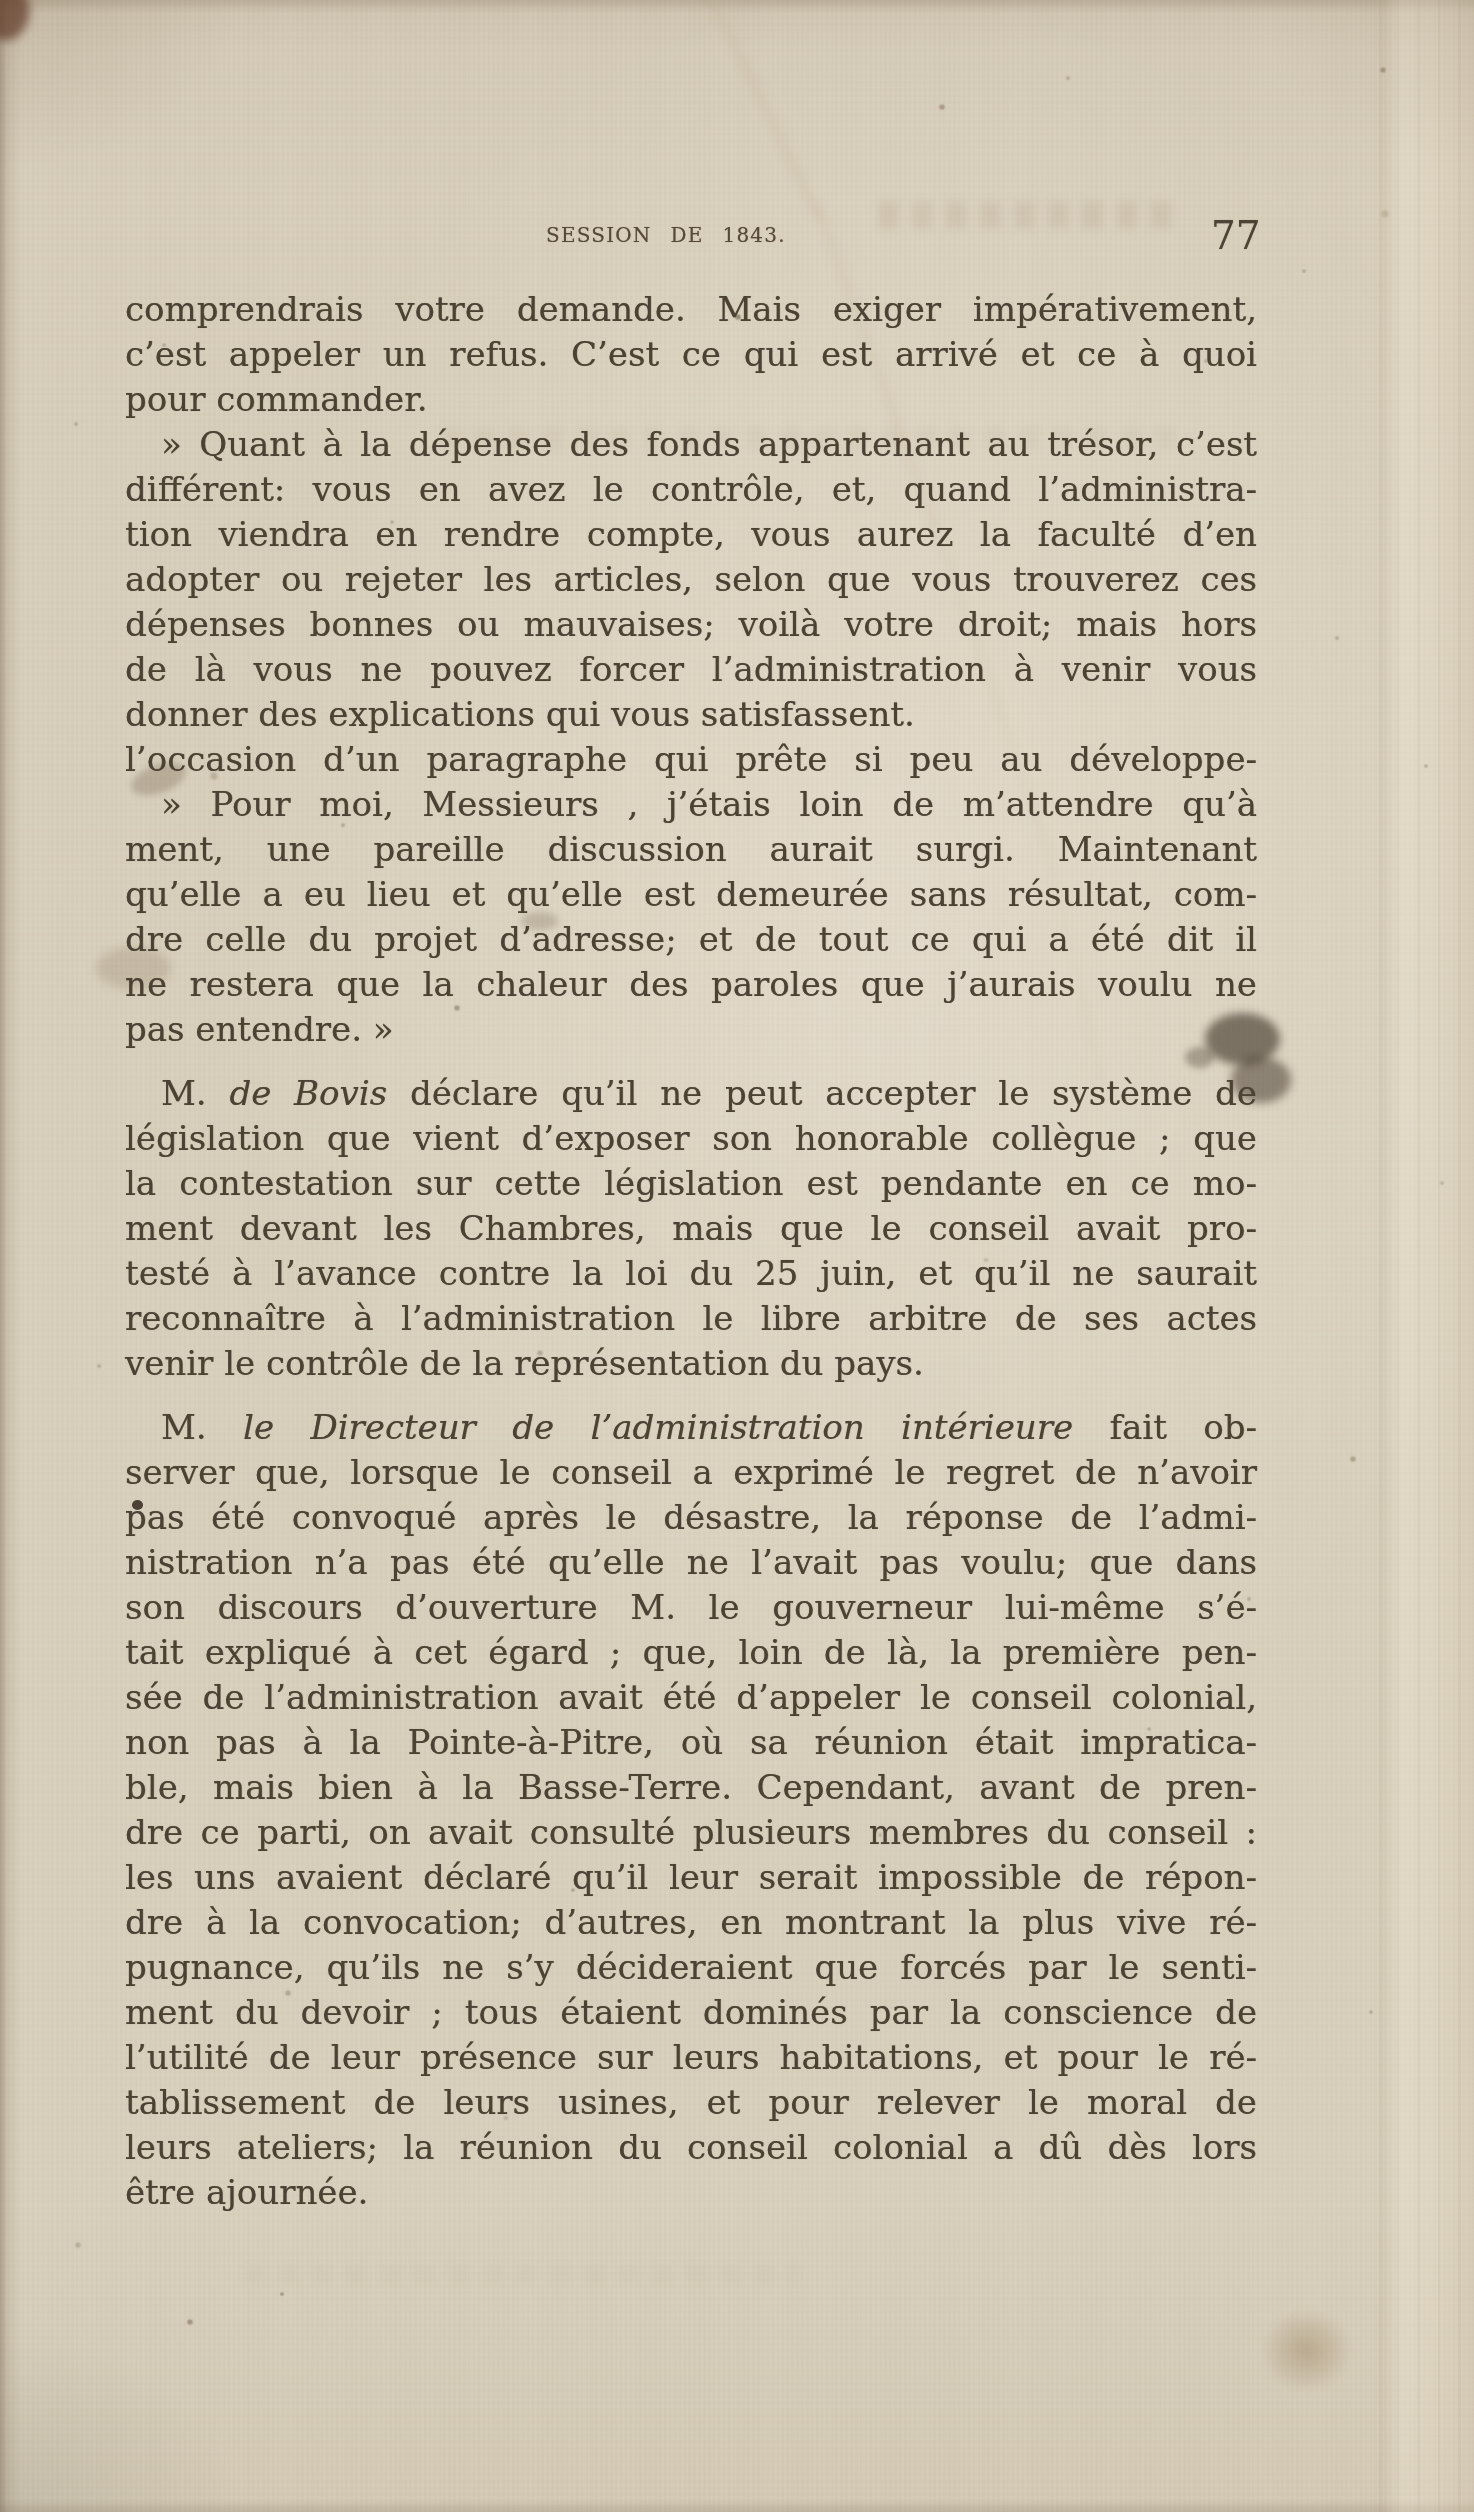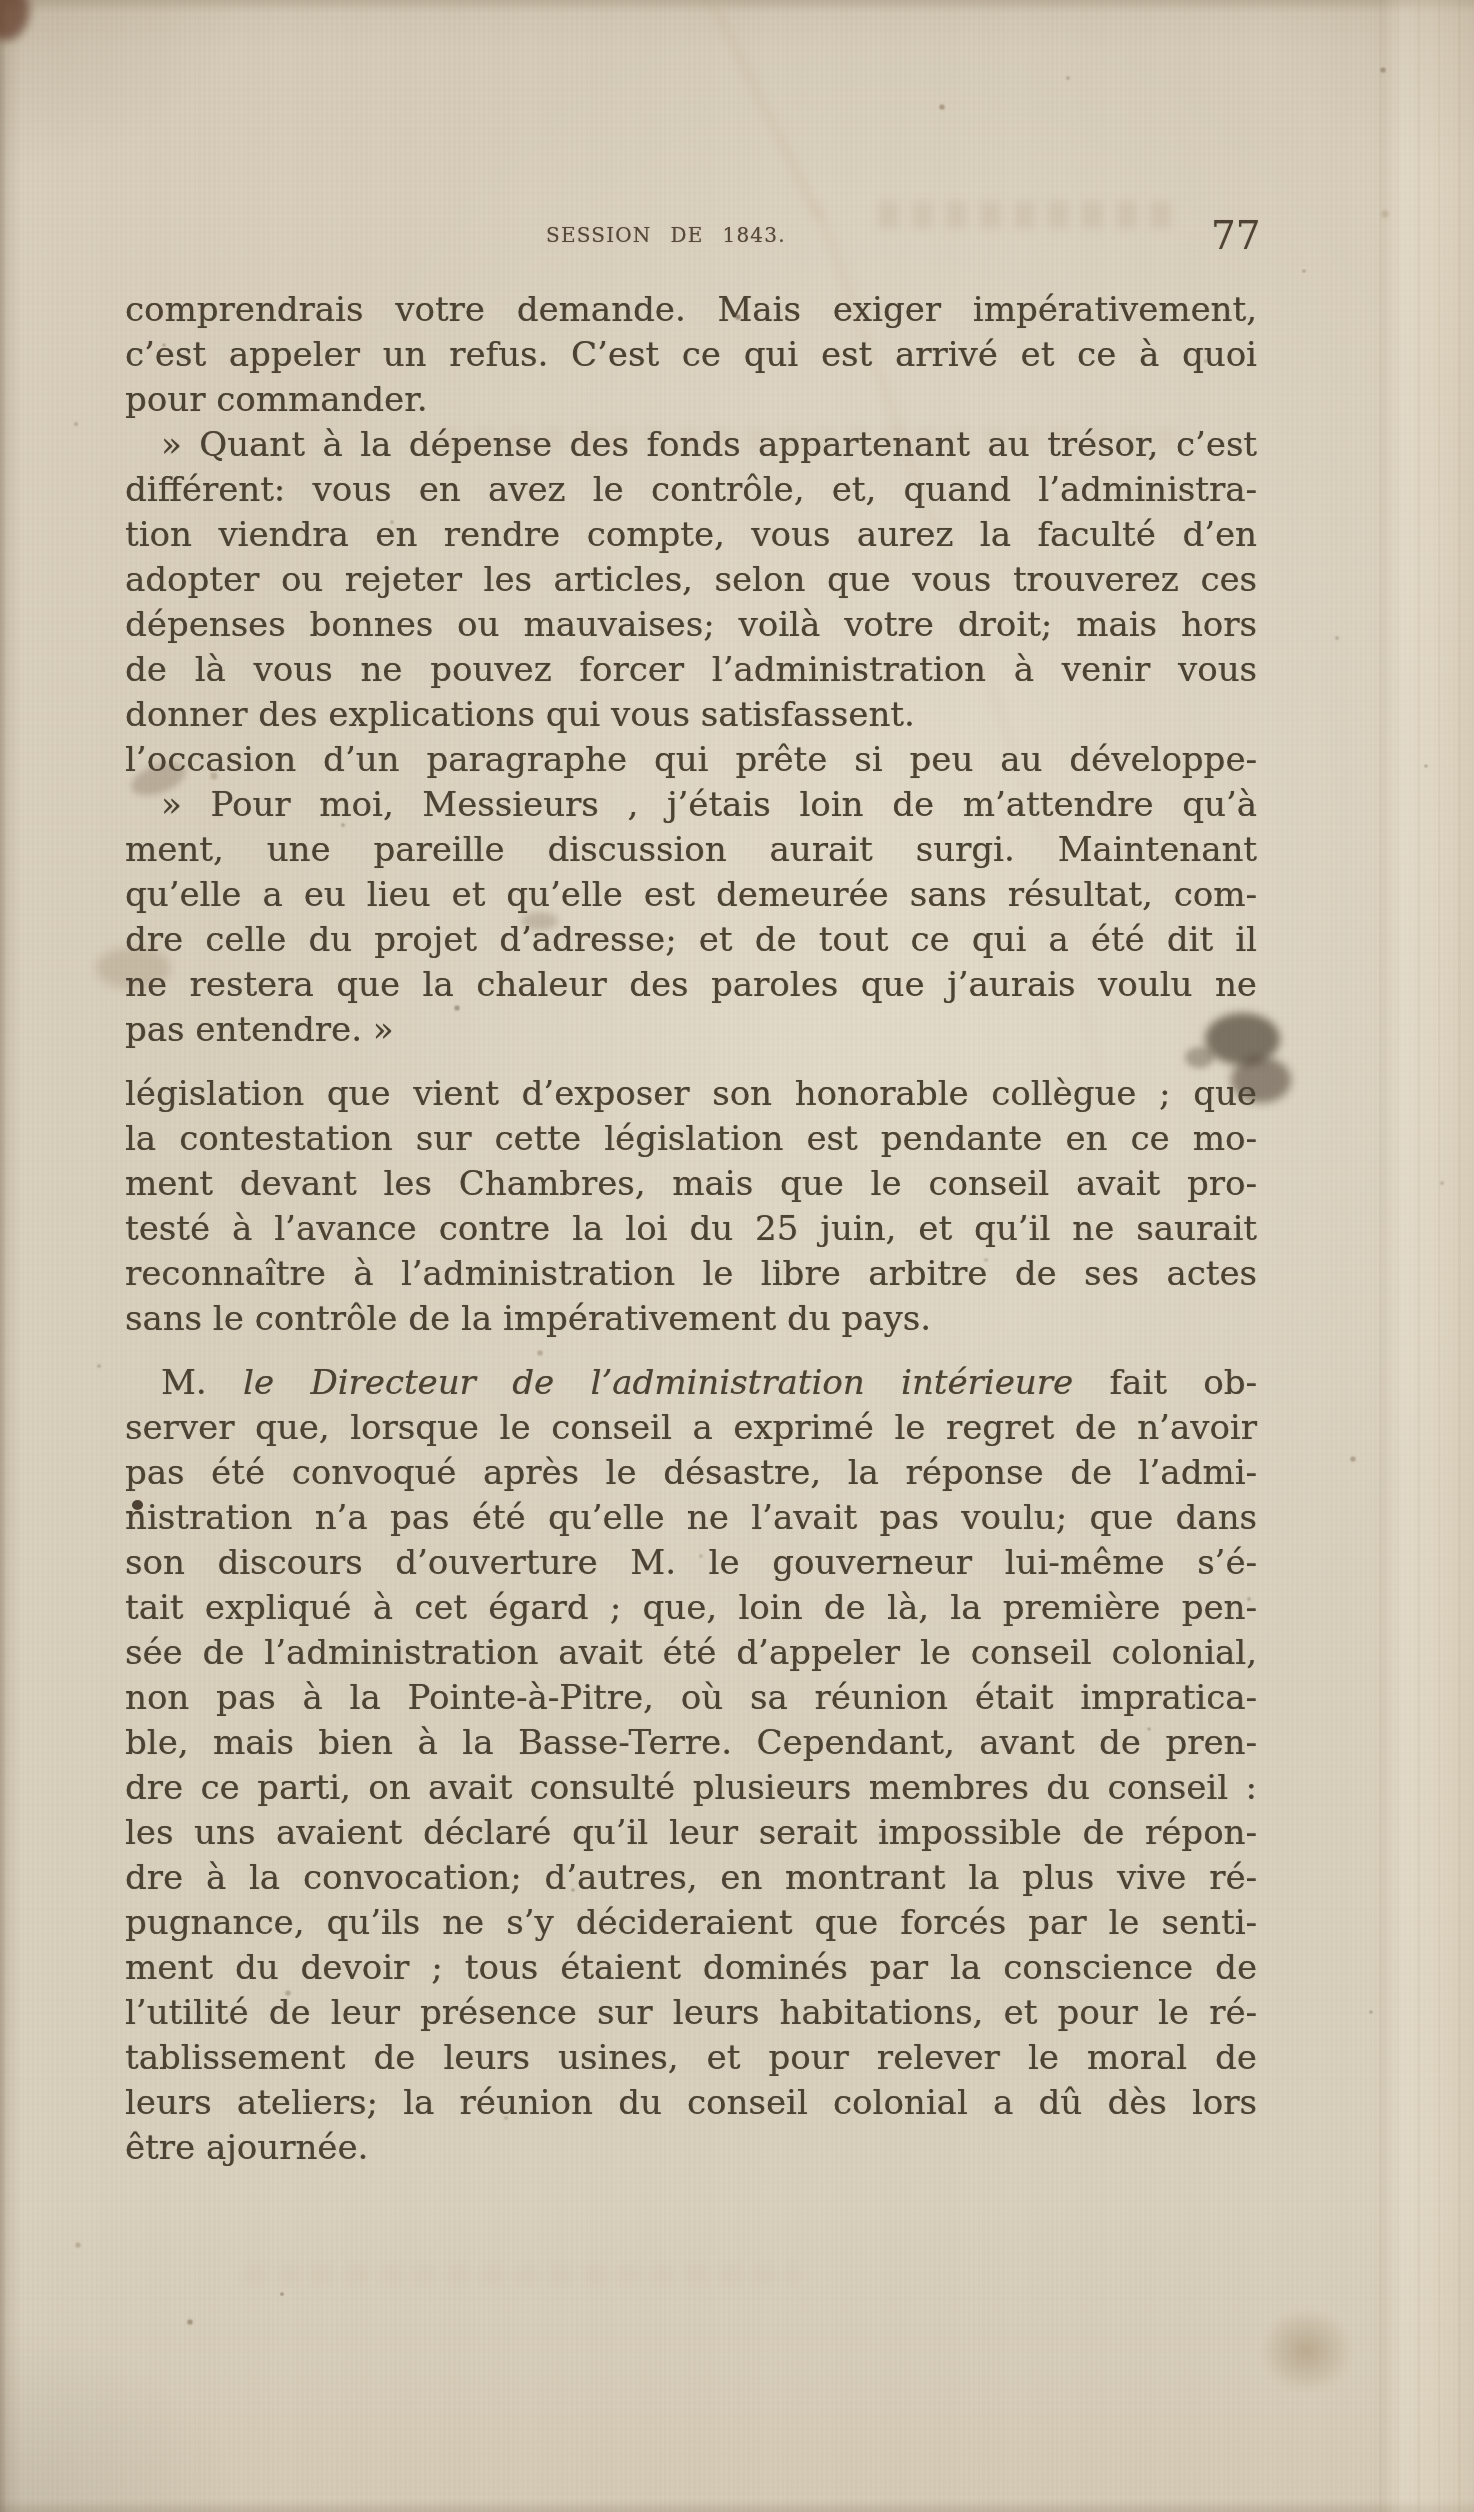--- a/index.html
+++ b/index.html
@@ -178,26 +178,29 @@
       <div class="tl">l’occasion d’un paragraphe qui prête si peu au développe-</div>
       <div class="tl indent">» Pour moi, Messieurs , j’étais loin de m’attendre qu’à</div>
       <div class="tl">ment, une pareille discussion aurait surgi. Maintenant</div>
       <div class="tl">qu’elle a eu lieu et qu’elle est demeurée sans résultat, com-</div>
       <div class="tl">dre celle du projet d’adresse; et de tout ce qui a été dit il</div>
       <div class="tl">ne restera que la chaleur des paroles que j’aurais voulu ne</div>
       <div class="tl last">pas entendre. »</div>
     </div>
 
     <div class="para sp">
+      <div class="tl indent">
+        <span>M. </span><span class="it">de Bovis</span><span> déclare qu’il ne peut accepter le système de</span>
+      </div>
       <div class="tl">législation que vient d’exposer son honorable collègue ; que</div>
       <div class="tl">la contestation sur cette législation est pendante en ce mo-</div>
       <div class="tl">ment devant les Chambres, mais que le conseil avait pro-</div>
       <div class="tl">testé à l’avance contre la loi du 25 juin, et qu’il ne saurait</div>
       <div class="tl">reconnaître à l’administration le libre arbitre de ses actes</div>
-      <div class="tl last">sans le contrôle de la impérativement du pays.</div>
+      <div class="tl last">venir le contrôle de la représentation du pays.</div>
     </div>
 
     <div class="para sp">
       <div class="tl indent">
         <span>M. </span><span class="it">le Directeur de l’administration intérieure</span><span> fait ob-</span>
       </div>
       <div class="tl">server que, lorsque le conseil a exprimé le regret de n’avoir</div>
       <div class="tl">pas été convoqué après le désastre, la réponse de l’admi-</div>
       <div class="tl">nistration n’a pas été qu’elle ne l’avait pas voulu; que dans</div>
       <div class="tl">son discours d’ouverture M. le gouverneur lui-même s’é-</div>

